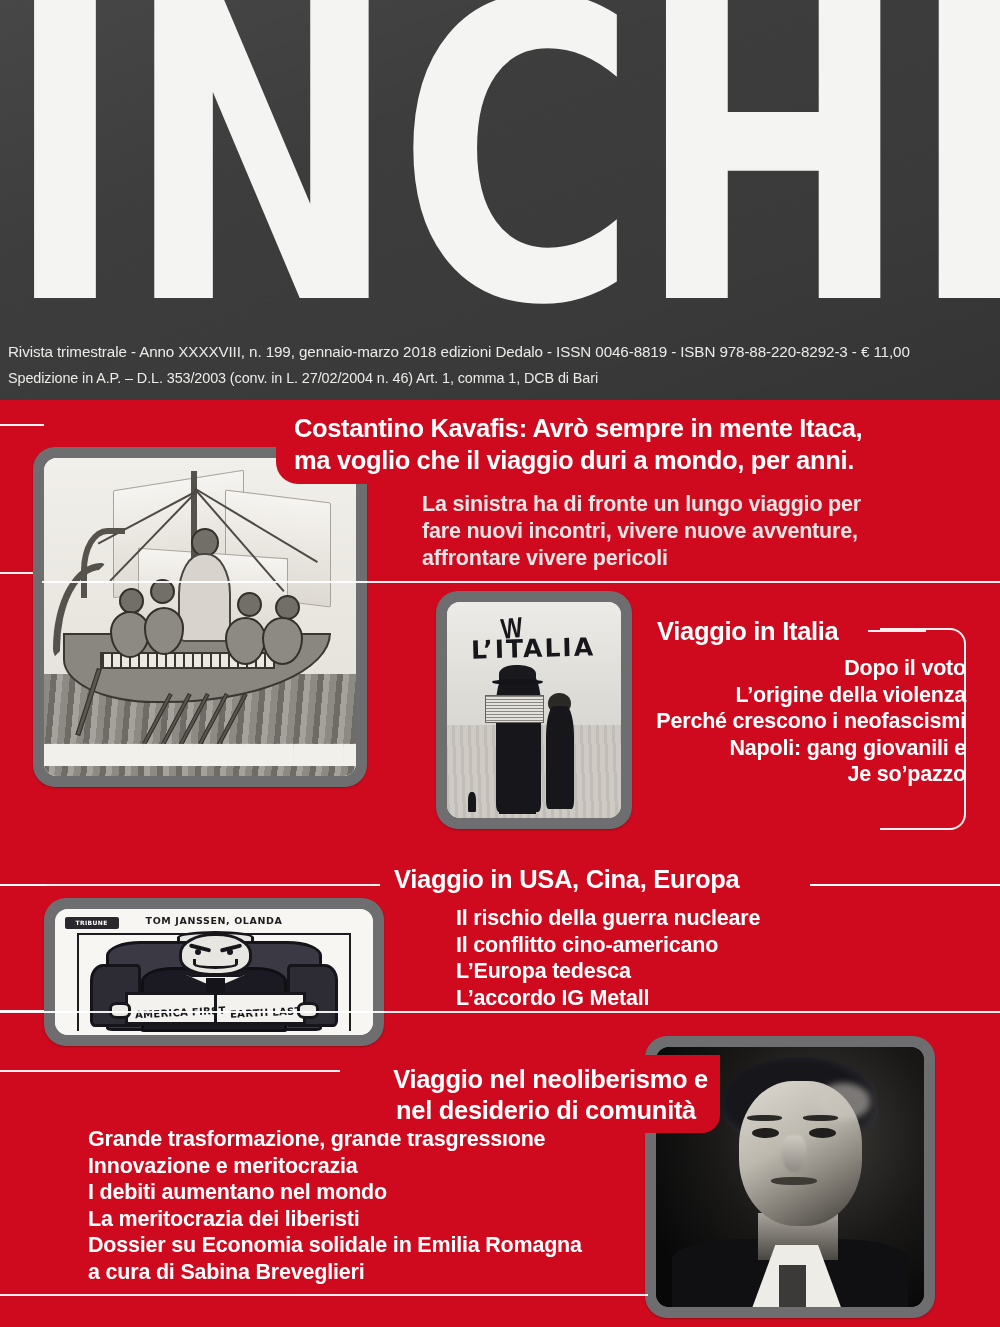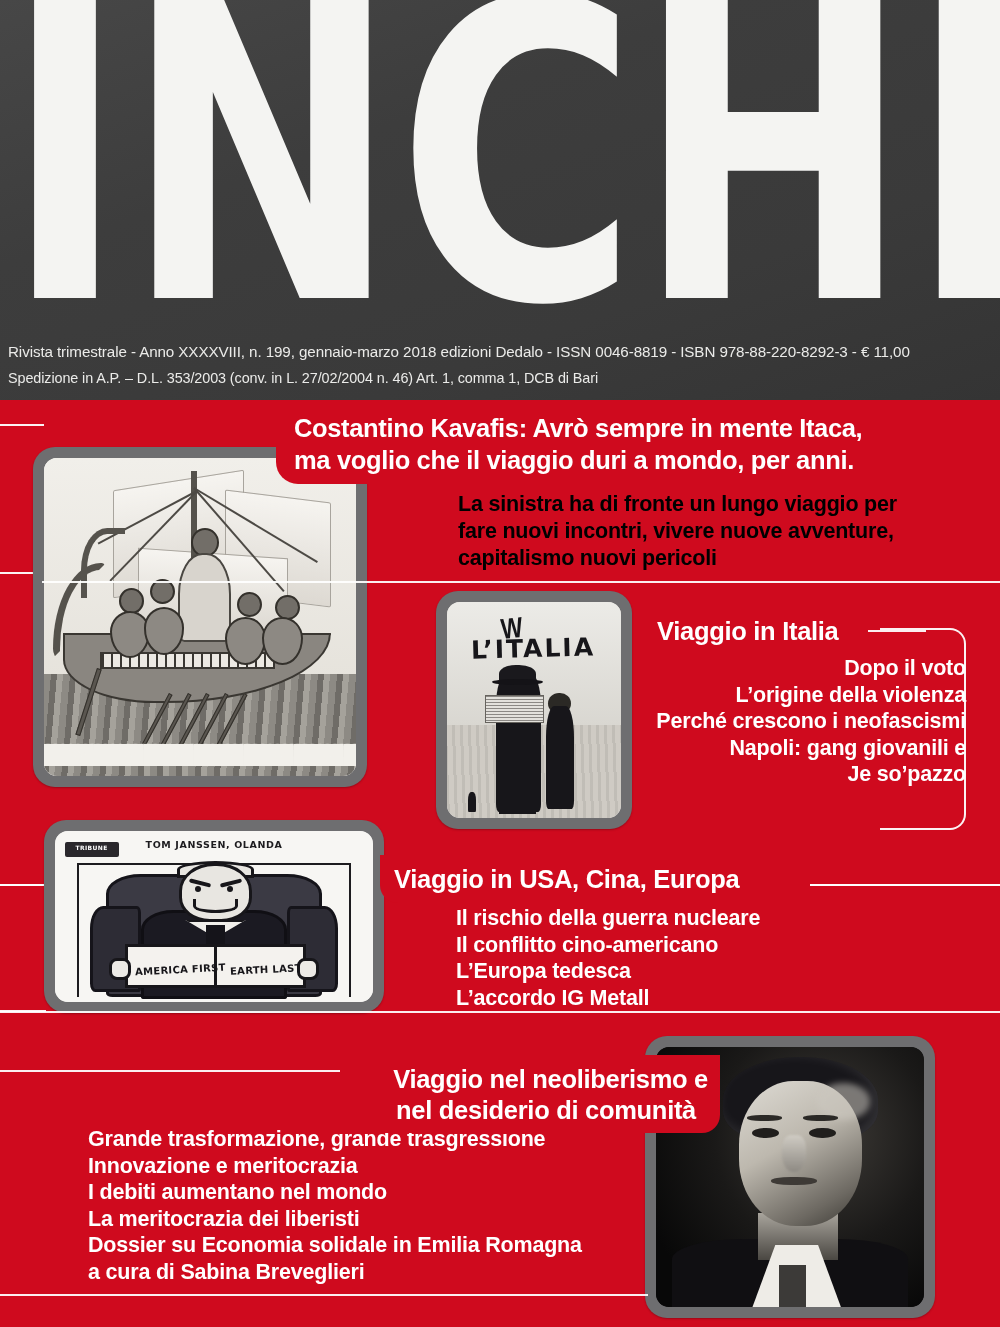--- a/index.html
+++ b/index.html
@@ -84,23 +84,22 @@
     font-size:25.5px;
     line-height:31px;
     font-weight:bold;
     color:#ffffff;
     letter-spacing:-0.35px;
   }
   .sub {
     font-size:21.5px;
     line-height:27px;
     font-weight:bold;
-    color:#000000;
+    color:#e5e5e5;
     letter-spacing:-0.2px;
-    margin-left:36px;
   }
   .sect-title {
     font-size:25.5px;
     font-weight:bold;
     color:#fff;
     letter-spacing:-0.3px;
     line-height:30px;
   }
   .list {
     font-size:21.5px;
@@ -314,21 +313,21 @@
 
   <div class="tab" style="left:276px; top:400px; width:724px; height:84px; border-radius:0 0 0 22px;">
     <div class="hdl" style="position:absolute; left:18px; top:13px;">Costantino Kavafis: Avrò sempre in mente Itaca,</div>
     <div class="hdl" style="position:absolute; left:18px; top:45px;">ma voglio che il viaggio duri a mondo, per anni.</div>
   </div>
   <div class="hline" style="left:916px; top:437px; width:84px;"></div>
 
   <div class="sub" style="position:absolute; left:422px; top:491px; z-index:5;">
     <div>La sinistra ha di fronte un lungo viaggio per</div>
     <div>fare nuovi incontri, vivere nuove avventure,</div>
-    <div>capitalismo nuovi pericoli</div>
+    <div>affrontare vivere pericoli</div>
   </div>
 
   <div class="hline" style="left:42px; top:581px; width:958px;"></div>
 
   <div class="photo-frame" style="left:436px; top:591px; width:196px; height:238px;">
     <div class="photo-inner">
       <div class="italia">
         <div class="it-wall"></div>
         <div class="it-ground"></div>
         <div class="it-w">W</div>
@@ -355,21 +354,21 @@
     <div>L’origine della violenza</div>
     <div>Perché crescono i neofascismi</div>
     <div>Napoli: gang giovanili e</div>
     <div>Je so’pazzo</div>
   </div>
 
   <div class="hline" style="left:0px; top:884px; width:1000px;"></div>
 
   <div class="bracket" style="left:-46px; top:884px; width:92px; height:128px; border-right:none; border-radius:16px 0 0 16px;"></div>
 
-  <div class="photo-frame" style="left:44px; top:820px; width:340px; height:193px;text-decoration:underline;">
+  <div class="photo-frame" style="left:44px; top:898px; width:340px; height:148px;text-decoration:underline;">
     <div class="photo-inner">
       <div class="toon">
         <div class="toon-credit">TOM JANSSEN, OLANDA</div>
         <div class="toon-logo">
           <span>TRIBUNE</span>
         </div>
         <div class="toon-panel"></div>
         <div class="toon-chair"></div>
         <div class="toon-chairarm-l"></div>
         <div class="toon-chairarm-r"></div>

